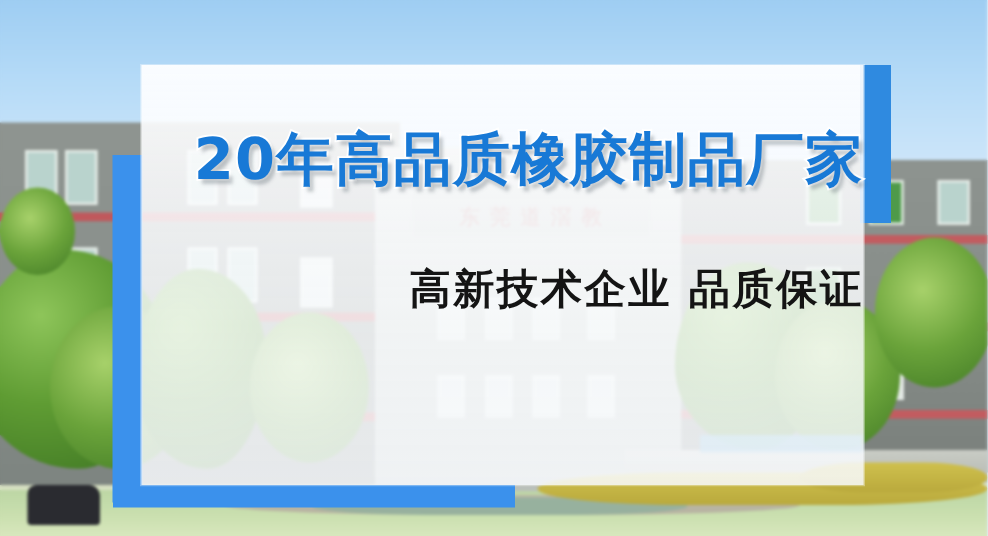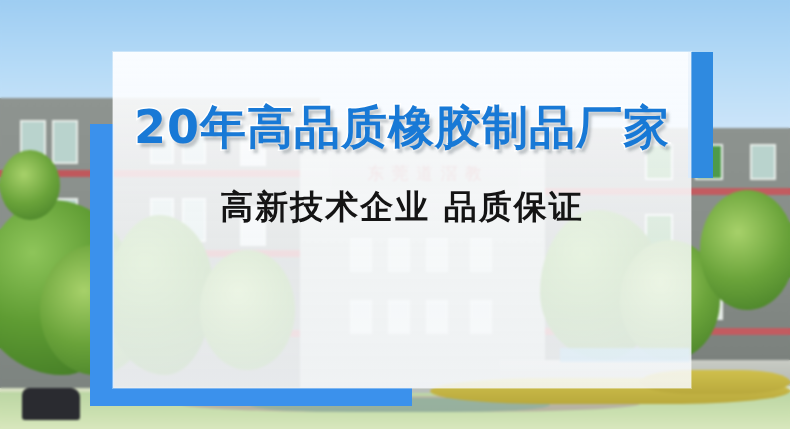--- a/index.html
+++ b/index.html
@@ -179,41 +179,41 @@
         rgba(250,252,254,0.82) 62%,
         rgba(248,250,253,0.86) 100%);
     box-shadow: 0 0 0 1px rgba(255,255,255,.35);
   }
 
   .panel-inner {
     position: absolute;
     inset: 0;
     display: flex;
     flex-direction: column;
-    align-items: center;
+    align-items: flex-end;
   }
 
   
   .headline {
     margin-top: 52px;
     font-size: 46px;
     font-weight: bold;
     color: #1879d6;
     letter-spacing: 1px;
     line-height: 1;
     white-space: nowrap;
     -webkit-text-stroke: 3px #ffffff;
     paint-order: stroke fill;
     text-shadow: 3px 4px 3px rgba(90,100,110,0.35);
     font-family: "DejaVu Sans", "Liberation Sans", sans-serif;
   }
 
   
   .subheadline {
-    margin-top: 40px;
+    margin-top: 64px;
     font-size: 33px;
     font-weight: bold;
     color: #141414;
     letter-spacing: 2px;
     line-height: 1;
     white-space: nowrap;
     font-family: "DejaVu Sans", "Liberation Sans", sans-serif;
   }
 
   

